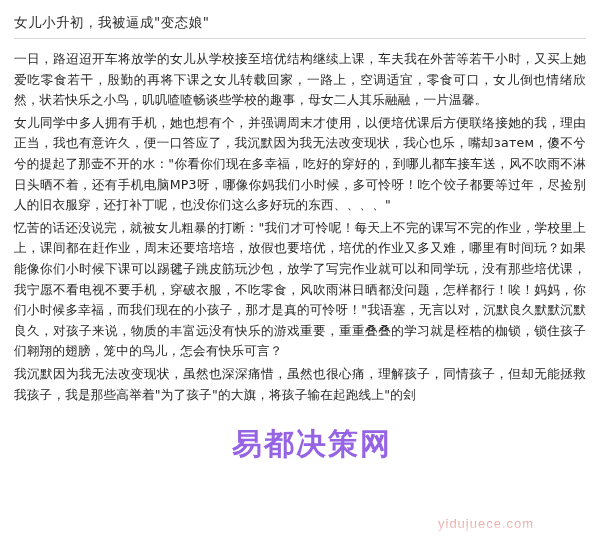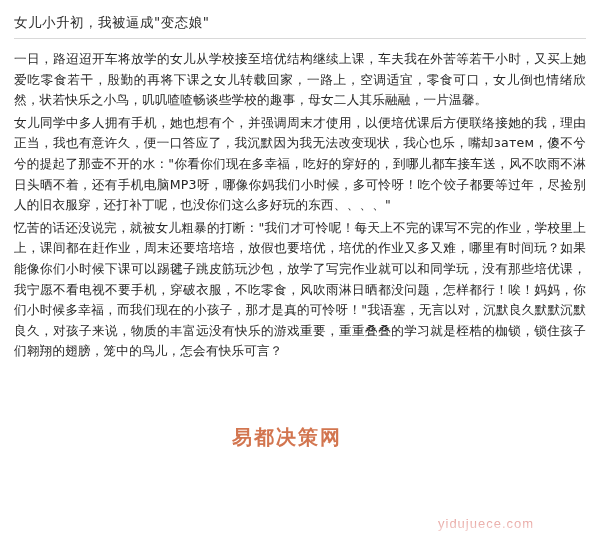--- a/index.html
+++ b/index.html
@@ -52,22 +52,22 @@
   
   .wm {
     position: absolute;
     pointer-events: none;
     user-select: none;
     font-weight: bold;
   }
   .wm-main {
     left: 232px;
     top: 424px;
-    font-size: 20px;
-    color: #c2410c;
+    font-size: 30px;
+    color: #6d28d9;
     opacity: 0.72;
     letter-spacing: 2px;
     text-shadow: 0 0 2px rgba(255,255,255,0.5);
     font-family: "DejaVu Sans", "Liberation Sans", sans-serif;
     text-align: center;
   }
   .wm-sub {
     left: 438px;
     top: 516px;
     font-size: 13px;
@@ -92,19 +92,20 @@
 
 <div id="page">
 
   <div class="doc-title">女儿小升初，我被逼成"变态娘"</div>
   <div class="title-rule"></div>
 
   <div class="body-text">
     <p class="indent">一日，路迢迢开车将放学的女儿从学校接至培优结构继续上课，车夫我在外苦等若干小时，又买上她爱吃零食若干，殷勤的再将下课之女儿转载回家，一路上，空调适宜，零食可口，女儿倒也情绪欣然，状若快乐之小鸟，叽叽喳喳畅谈些学校的趣事，母女二人其乐融融，一片温馨。</p>
     <p class="indent">女儿同学中多人拥有手机，她也想有个，并强调周末才使用，以便培优课后方便联络接她的我，理由正当，我也有意许久，便一口答应了，我沉默因为我无法改变现状，我心也乐，嘴却затем，傻不兮兮的提起了那壶不开的水："你看你们现在多幸福，吃好的穿好的，到哪儿都车接车送，风不吹雨不淋日头晒不着，还有手机电脑MP3呀，哪像你妈我们小时候，多可怜呀！吃个饺子都要等过年，尽捡别人的旧衣服穿，还打补丁呢，也没你们这么多好玩的东西、、、、"</p>
     <p class="indent">忆苦的话还没说完，就被女儿粗暴的打断："我们才可怜呢！每天上不完的课写不完的作业，学校里上上，课间都在赶作业，周末还要培培培，放假也要培优，培优的作业又多又难，哪里有时间玩？如果能像你们小时候下课可以踢毽子跳皮筋玩沙包，放学了写完作业就可以和同学玩，没有那些培优课，我宁愿不看电视不要手机，穿破衣服，不吃零食，风吹雨淋日晒都没问题，怎样都行！唉！妈妈，你们小时候多幸福，而我们现在的小孩子，那才是真的可怜呀！"我语塞，无言以对，沉默良久默默沉默良久，对孩子来说，物质的丰富远没有快乐的游戏重要，重重叠叠的学习就是桎梏的枷锁，锁住孩子们翱翔的翅膀，笼中的鸟儿，怎会有快乐可言？</p>
+    <p class="indent">我沉默因为我无法改变现状，虽然也深深痛惜，虽然也很心痛，理解孩子，同情孩子，但却无能拯救我孩子，我是那些高举着"为了孩子"的大旗，将孩子输在起跑线上"的刽</p>
   </div>
 
   <div class="wm wm-main">易都决策网</div>
   <div class="wm wm-sub">yidujuece.com</div>
 
   <div class="fade-bottom"></div>
 </div>
 
 </body></html>

